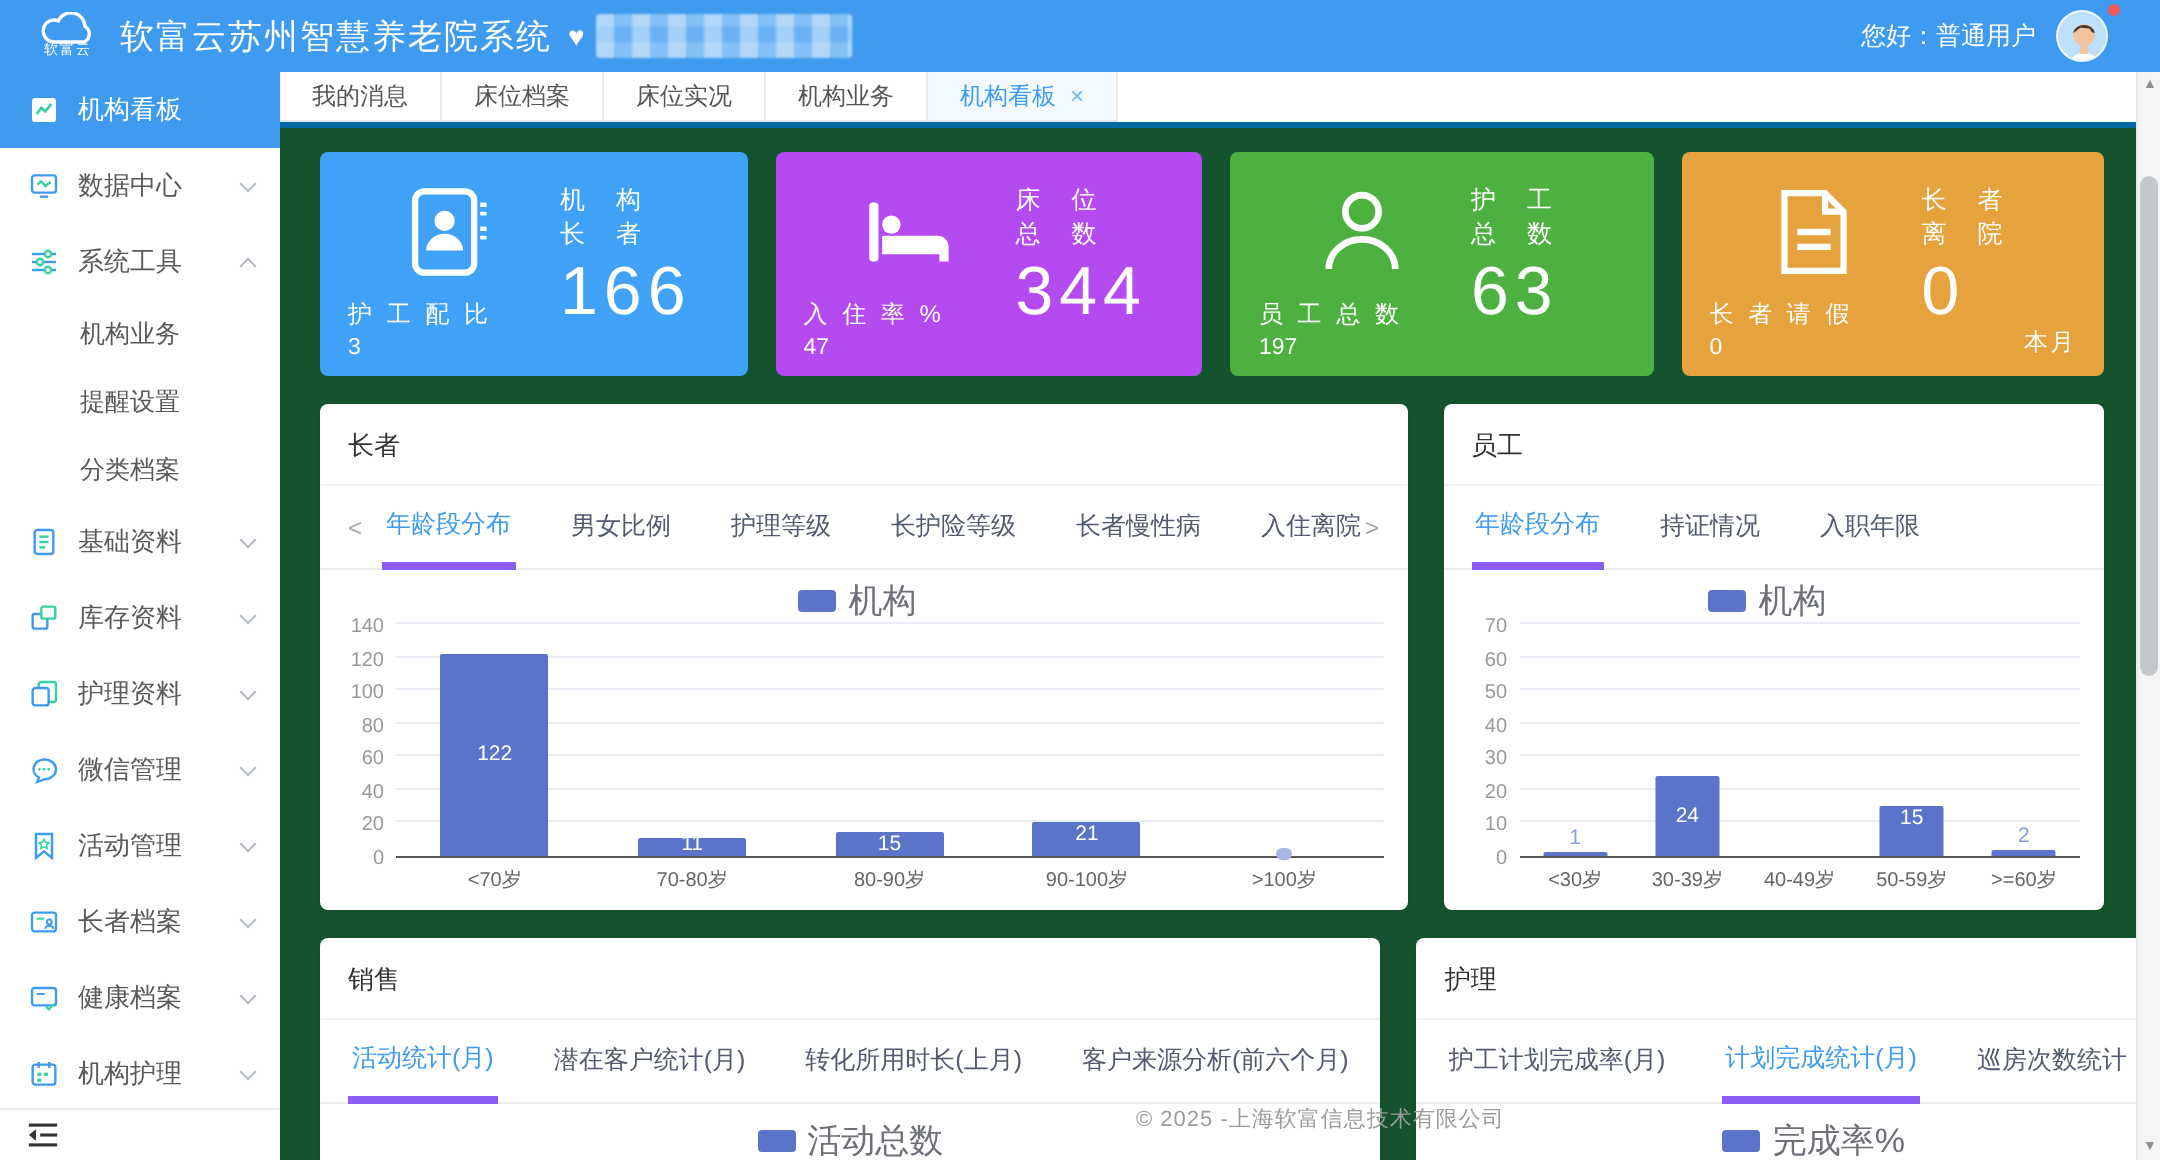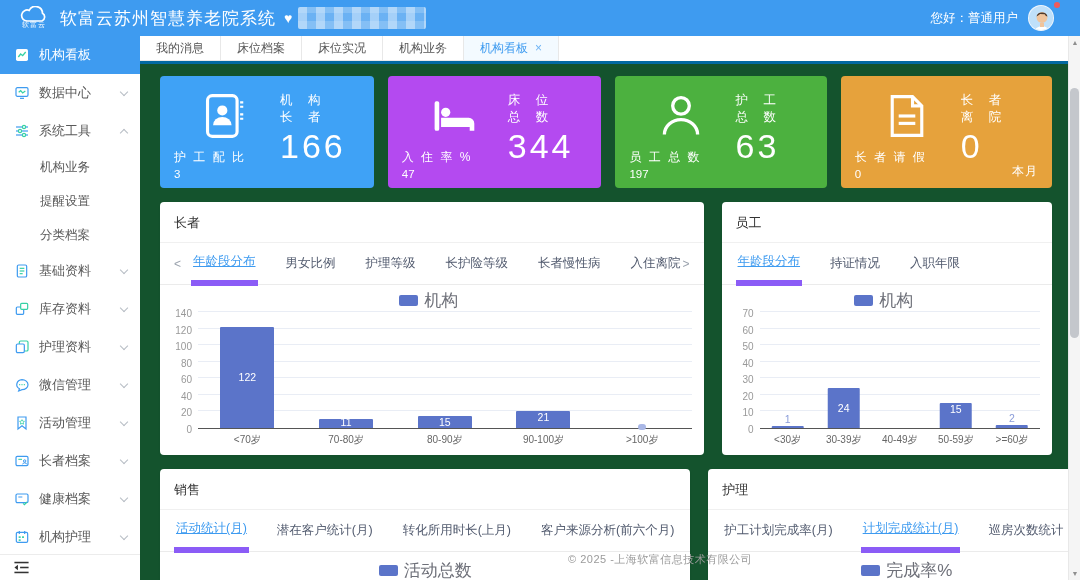--- a/index.html
+++ b/index.html
@@ -57,21 +57,21 @@
   .charts-row { display:flex; gap:18px; }
   .panel { background:#fff; border-radius:4px; box-shadow:0 1px 3px rgba(0,0,0,.05); }
   .panel.elder { flex:0 0 463px; height:253px; }
   .panel.staff { flex:1; height:253px; }
   .charts-row.bottom { margin-top:14px; }
   .panel.sales { flex:0 0 463px; height:160px; }
   .panel.nursing { flex:1; height:160px; }
   .p-title { font-size:13px; color:#333; padding:12px 14px 10px; border-bottom:1px solid #f0f0f0; }
   .ptabs { display:flex; align-items:center; padding:0 14px; height:42px; border-bottom:1px solid #ebebeb; }
   .ptab { font-size:12.5px; color:#515a6e; margin-right:26px; padding:12px 2px; cursor:pointer; white-space:nowrap; }
-  .ptab.active { color:#3e9bf0; border-bottom:6px solid #8b5cf6; padding-bottom:10px;text-decoration:underline; }
+  .ptab.active { color:#3e9bf0; border-bottom:4px solid #8b5cf6; padding-bottom:10px; }
   .tab-arrow { color:#9aa2ad; font-size:12px; margin-right:10px; cursor:pointer; }
   .tab-arrow.right { margin:0 0 0 auto; }
 
   
   .chart { padding:4px 12px 0 6px; }
   .legend { display:flex; justify-content:center; align-items:center; gap:6px; height:22px; cursor:pointer; }
   .legend-sw { width:19px; height:11px; border-radius:2px; background:#5b74c9; }
   .legend-lb { font-size:17px; color:#6e7079; }
   .chart-area { display:flex; margin-top:2px; }
   .yaxis { position:relative; width:32px; height:116px; flex:0 0 auto; }

